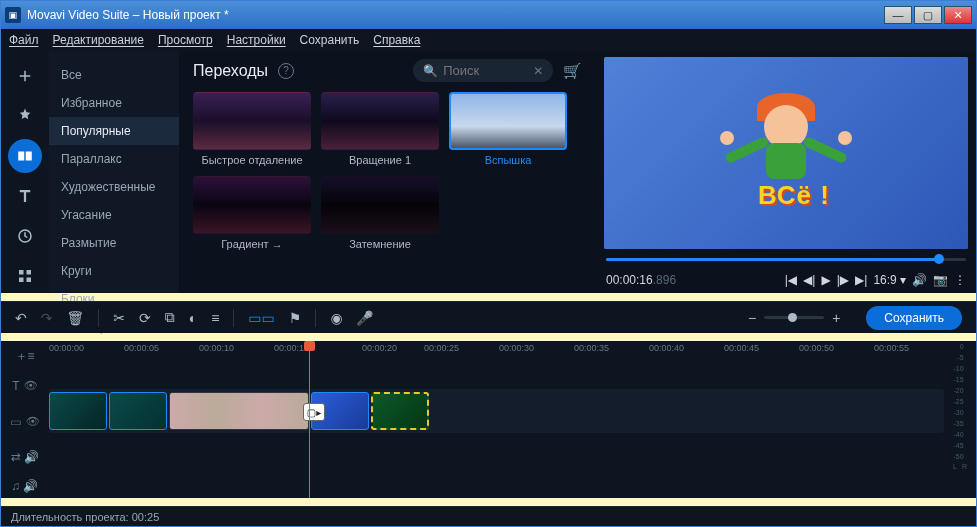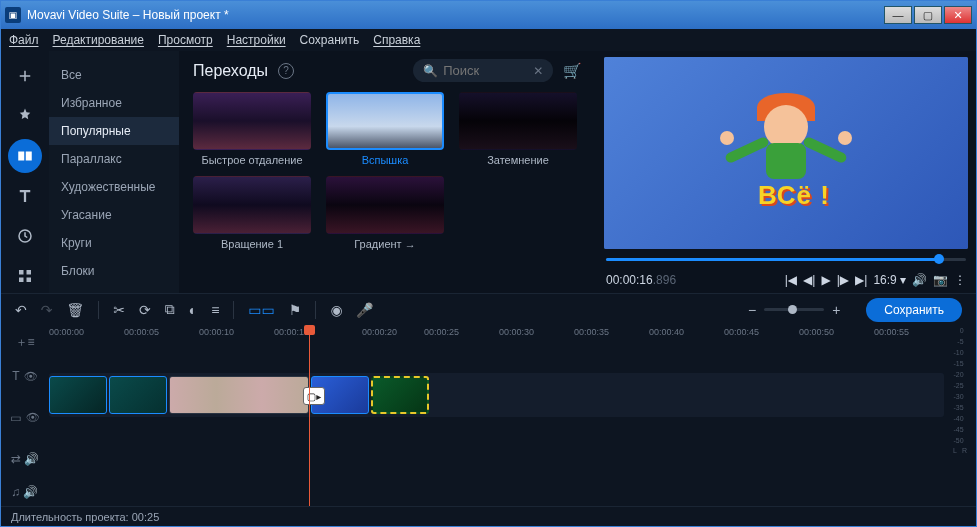--- a/index.html
+++ b/index.html
@@ -11,21 +11,21 @@
 .titlebar .app-icon { width: 16px; height: 16px; background: #0a3d7a; border-radius: 2px; margin-right: 6px; display: flex; align-items: center; justify-content: center; font-size: 9px; }
 .titlebar .title { flex: 1; }
 .win-controls { display: flex; gap: 2px; }
 .win-btn { width: 28px; height: 18px; border: 1px solid #256; background: linear-gradient(#ddd,#bbb); color: #222; font-size: 11px; display: flex; align-items: center; justify-content: center; cursor: pointer; }
 .win-btn.close { background: linear-gradient(#e88,#d33); color: #fff; }
 
 .menubar { height: 22px; background: #0d1521; display: flex; align-items: center; padding: 0 8px; gap: 14px; color: #c9d0d9; font-size: 12px; }
 .menubar span { cursor: pointer; text-decoration: underline; text-decoration-color: transparent; }
 .menubar span.u { text-decoration-color: #c9d0d9; text-underline-offset: 2px; }
 
-.main { flex: 1; display: flex; flex-direction: column; background: #fef9c3; min-height: 0; }
+.main { flex: 1; display: flex; flex-direction: column; background: #fef9c3; min-height: 0; gap: 8px; }
 
 .upper { display: flex; height: 242px; }
 
 .tool-strip { width: 48px; background: #0d1521; display: flex; flex-direction: column; align-items: center; padding-top: 8px; gap: 6px; }
 .tool-btn { width: 34px; height: 34px; border-radius: 50%; display: flex; align-items: center; justify-content: center; color: #aeb8c6; cursor: pointer; }
 .tool-btn.active { background: #0b6dd8; color: #fff; }
 .tool-btn svg { width: 18px; height: 18px; }
 
 .categories { width: 130px; background: #0f1824; padding-top: 10px; }
 .cat-item { padding: 7px 12px; color: #9aa5b5; font-size: 12px; cursor: pointer; }
@@ -35,21 +35,21 @@
 .browser-head { display: flex; align-items: center; gap: 10px; margin-bottom: 10px; }
 .browser-title { color: #e6ecf5; font-size: 16px; }
 .info-icon { width: 16px; height: 16px; border: 1px solid #6a7585; border-radius: 50%; color: #6a7585; font-size: 10px; display: flex; align-items: center; justify-content: center; }
 .spacer { flex: 1; }
 .search-box { display: flex; align-items: center; background: #1a2534; border-radius: 14px; padding: 4px 10px; width: 140px; }
 .search-box input { background: transparent; border: none; outline: none; color: #aeb8c6; font-size: 13px; width: 90px; }
 .search-box .mag { color: #6a7585; font-size: 12px; margin-right: 5px; }
 .search-box .clr { color: #6a7585; font-size: 12px; cursor: pointer; }
 .cart-icon { color: #aeb8c6; font-size: 15px; cursor: pointer; }
 
-.thumbs-grid { display: flex; flex-wrap: wrap; gap: 10px; overflow-y: auto; flex-direction: column; }
+.thumbs-grid { display: flex; flex-wrap: wrap; gap: 10px; overflow-y: auto; }
 .thumb-cell { width: 118px; }
 .thumb-img { width: 118px; height: 58px; border-radius: 4px; background: #2a2d38; border: 1px solid transparent; position: relative; overflow: hidden; }
 .thumb-img.selected { border: 2px solid #1b8cff; }
 .thumb-label { color: #aeb8c6; font-size: 11px; text-align: center; margin-top: 4px; white-space: nowrap; overflow: hidden; text-overflow: ellipsis; }
 .thumb-label.selected { color: #1b8cff; }
 .city1 { background: linear-gradient(180deg,#3a1f55 0%,#1a0f2a 50%,#5c2a3f 100%); }
 .city2 { background: linear-gradient(180deg,#2b1f4a 0%,#0f0a1f 50%,#4a2035 100%); }
 .sky { background: linear-gradient(180deg,#8fb5e8 0%,#c8d8ec 60%,#4a5568 100%); }
 .grad { background: linear-gradient(180deg,#2b113a 0%,#0a0510 50%,#3a1525 100%); }
 .dark { background: linear-gradient(180deg,#15102a 0%,#050308 50%,#1a0f1a 100%); }
@@ -186,20 +186,21 @@
           </div>
       </div>
 
       <div class="categories" id="cat-list">
           <div class="cat-item">Все</div>
           <div class="cat-item">Избранное</div>
           <div class="cat-item active">Популярные</div>
           <div class="cat-item">Параллакс</div>
           <div class="cat-item">Художественные</div>
           <div class="cat-item">Угасание</div>
+          <div class="cat-item">Размытие</div>
           <div class="cat-item">Круги</div>
           <div class="cat-item">Блоки</div>
           <div class="cat-item">Геометрические</div>
         </div>
 
       <div class="browser">
         <div class="browser-head">
           <div class="browser-title">Переходы</div>
           <div class="info-icon">?</div>
           <div class="spacer"></div>

